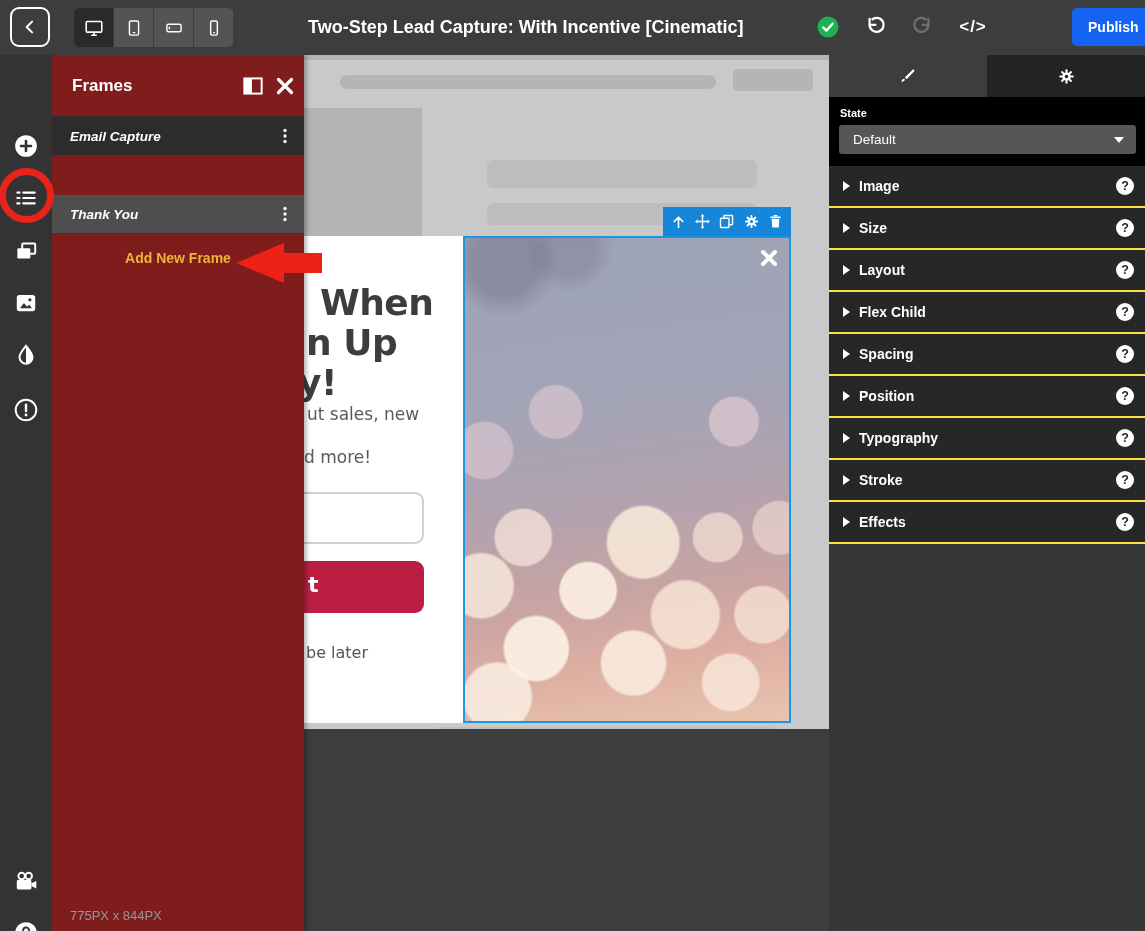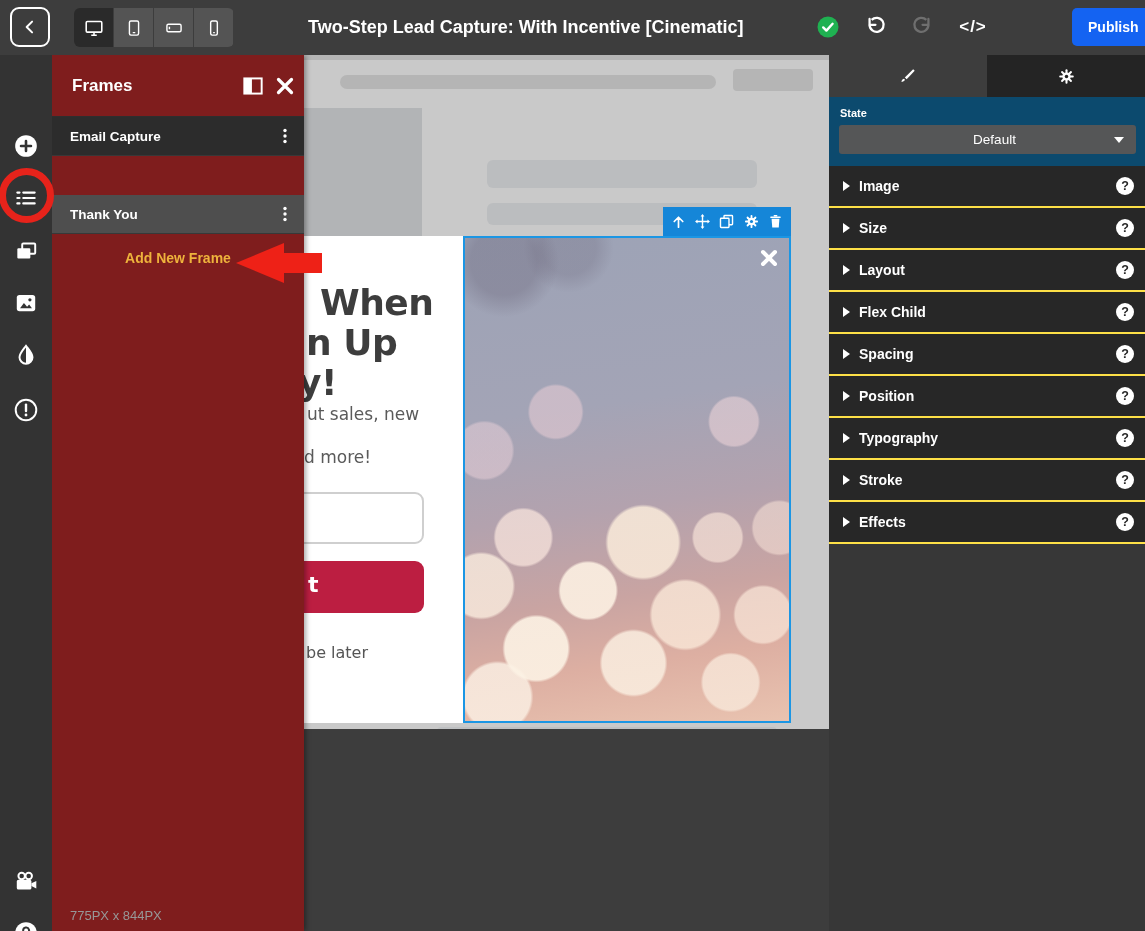--- a/index.html
+++ b/index.html
@@ -32,21 +32,21 @@
   .red-circle{left:-1px;top:168px;width:55px;height:55px;border:7px solid #e7231b;border-radius:50%;
     box-sizing:border-box;z-index:60;pointer-events:none;}
 
   
   .frames{left:52px;top:55px;width:252px;height:876px;background:#7f1d1d;z-index:10;box-shadow:2px 0 5px rgba(0,0,0,.35);}
   .frames-head{left:0;top:0;width:252px;height:62px;display:flex;align-items:center;border-bottom:1px solid #2e2e2e;box-sizing:border-box;}
   .frames-title{margin-left:20px;color:#fff;font-size:17px;font-weight:bold;flex:1;}
   .fh-ico{width:26px;height:26px;display:flex;align-items:center;justify-content:center;cursor:pointer;margin-right:6px;}
   .frame-row{left:0;width:252px;height:39px;display:flex;align-items:center;justify-content:space-between;
     padding:0 12px 0 18px;box-sizing:border-box;cursor:pointer;border-bottom:1px solid #383838;}
-  .frame-row .lbl{color:#fff;font-size:13.5px;font-weight:bold;}
+  .frame-row .lbl{color:#fff;font-size:13.5px;font-weight:bold;font-style:italic;}
   .row-0{top:62px;background:#2c2c2c;}
   .row-1{top:101px;background:#4e4e4e;}
   .row-2{top:140px;background:#4e4e4e;text-align:right;}
   .add-frame{left:0;top:195px;width:252px;text-align:center;color:#eeb33c;font-size:14px;font-weight:bold;cursor:pointer;}
   .dims{left:18px;top:853px;color:#979797;font-size:13px;}
 
   
   .anno-arrow{left:236px;top:243px;width:86px;height:41px;z-index:60;pointer-events:none;}
   .arrow-head{position:absolute;left:0;top:0;width:0;height:0;
     border-top:20px solid transparent;border-bottom:20px solid transparent;border-right:48px solid #ee2117;}
@@ -106,24 +106,24 @@
   .sel-toolbar{left:359px;top:152px;width:128px;height:29px;background:#1586d8;z-index:7;
     display:flex;align-items:center;justify-content:space-evenly;}
   .sel-toolbar .ti{width:17px;height:17px;cursor:pointer;}
 
   
   .rpanel{left:829px;top:55px;width:316px;height:876px;background:#373737;z-index:10;}
   .rtabs{left:0;top:0;width:316px;height:42px;display:flex;}
   .rtab{width:158px;height:42px;display:flex;align-items:center;justify-content:center;cursor:pointer;}
   .rtab.paint{background:#3d3d3d;}
   .rtab.settings{background:#242424;}
-  .state-wrap{left:0;top:42px;width:316px;height:69px;background:#0c4a6e;}
+  .state-wrap{left:0;top:42px;width:316px;height:69px;background:#000000;}
   .state-lbl{position:absolute;left:11px;top:10px;color:#fff;font-size:11px;font-weight:bold;}
   .state-dd{position:absolute;left:10px;top:28px;width:297px;height:29px;background:#555657;border-radius:3px;
-    display:flex;align-items:center;cursor:pointer;justify-content:center;}
+    display:flex;align-items:center;cursor:pointer;}
   .state-dd .val{margin-left:14px;color:#fff;font-size:13.5px;}
   .state-dd .caret-down{position:absolute;right:12px;border-left:5px solid transparent;border-right:5px solid transparent;border-top:6px solid #fff;}
   .acc{left:0;top:111px;width:316px;background:#fde047;}
   .acc-row{width:316px;height:40px;background:#272727;margin-bottom:2px;display:flex;align-items:center;cursor:pointer;position:relative;}
   .acc-caret{width:0;height:0;border-top:5px solid transparent;border-bottom:5px solid transparent;border-left:7px solid #fff;margin:0 9px 0 14px;}
   .acc-lbl{color:#fff;font-size:14px;font-weight:bold;}
   .q-ico{position:absolute;right:11px;width:18px;height:18px;border-radius:50%;background:#fff;color:#272727;
     font-size:12.5px;font-weight:bold;display:flex;align-items:center;justify-content:center;cursor:pointer;}
 </style>
 </head>

